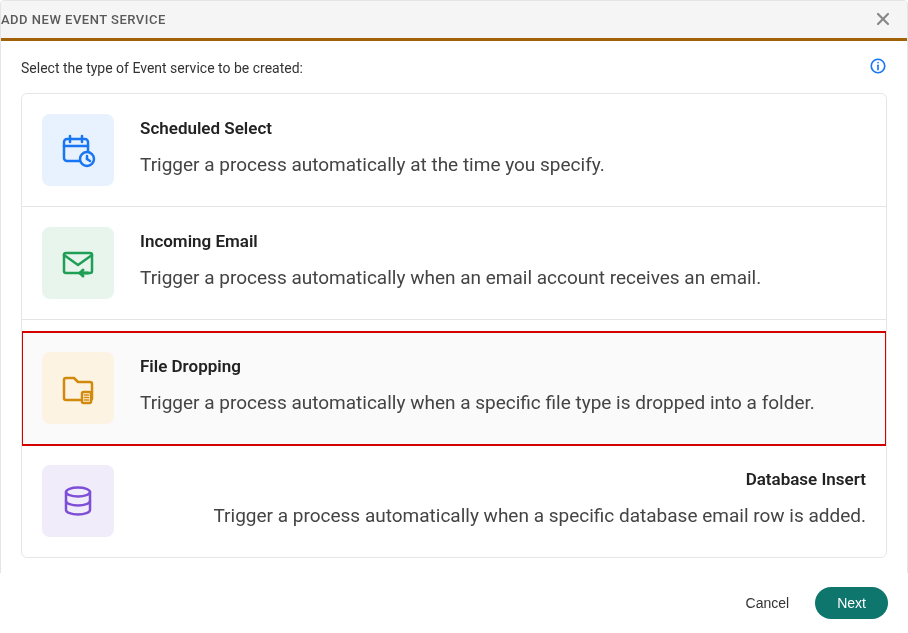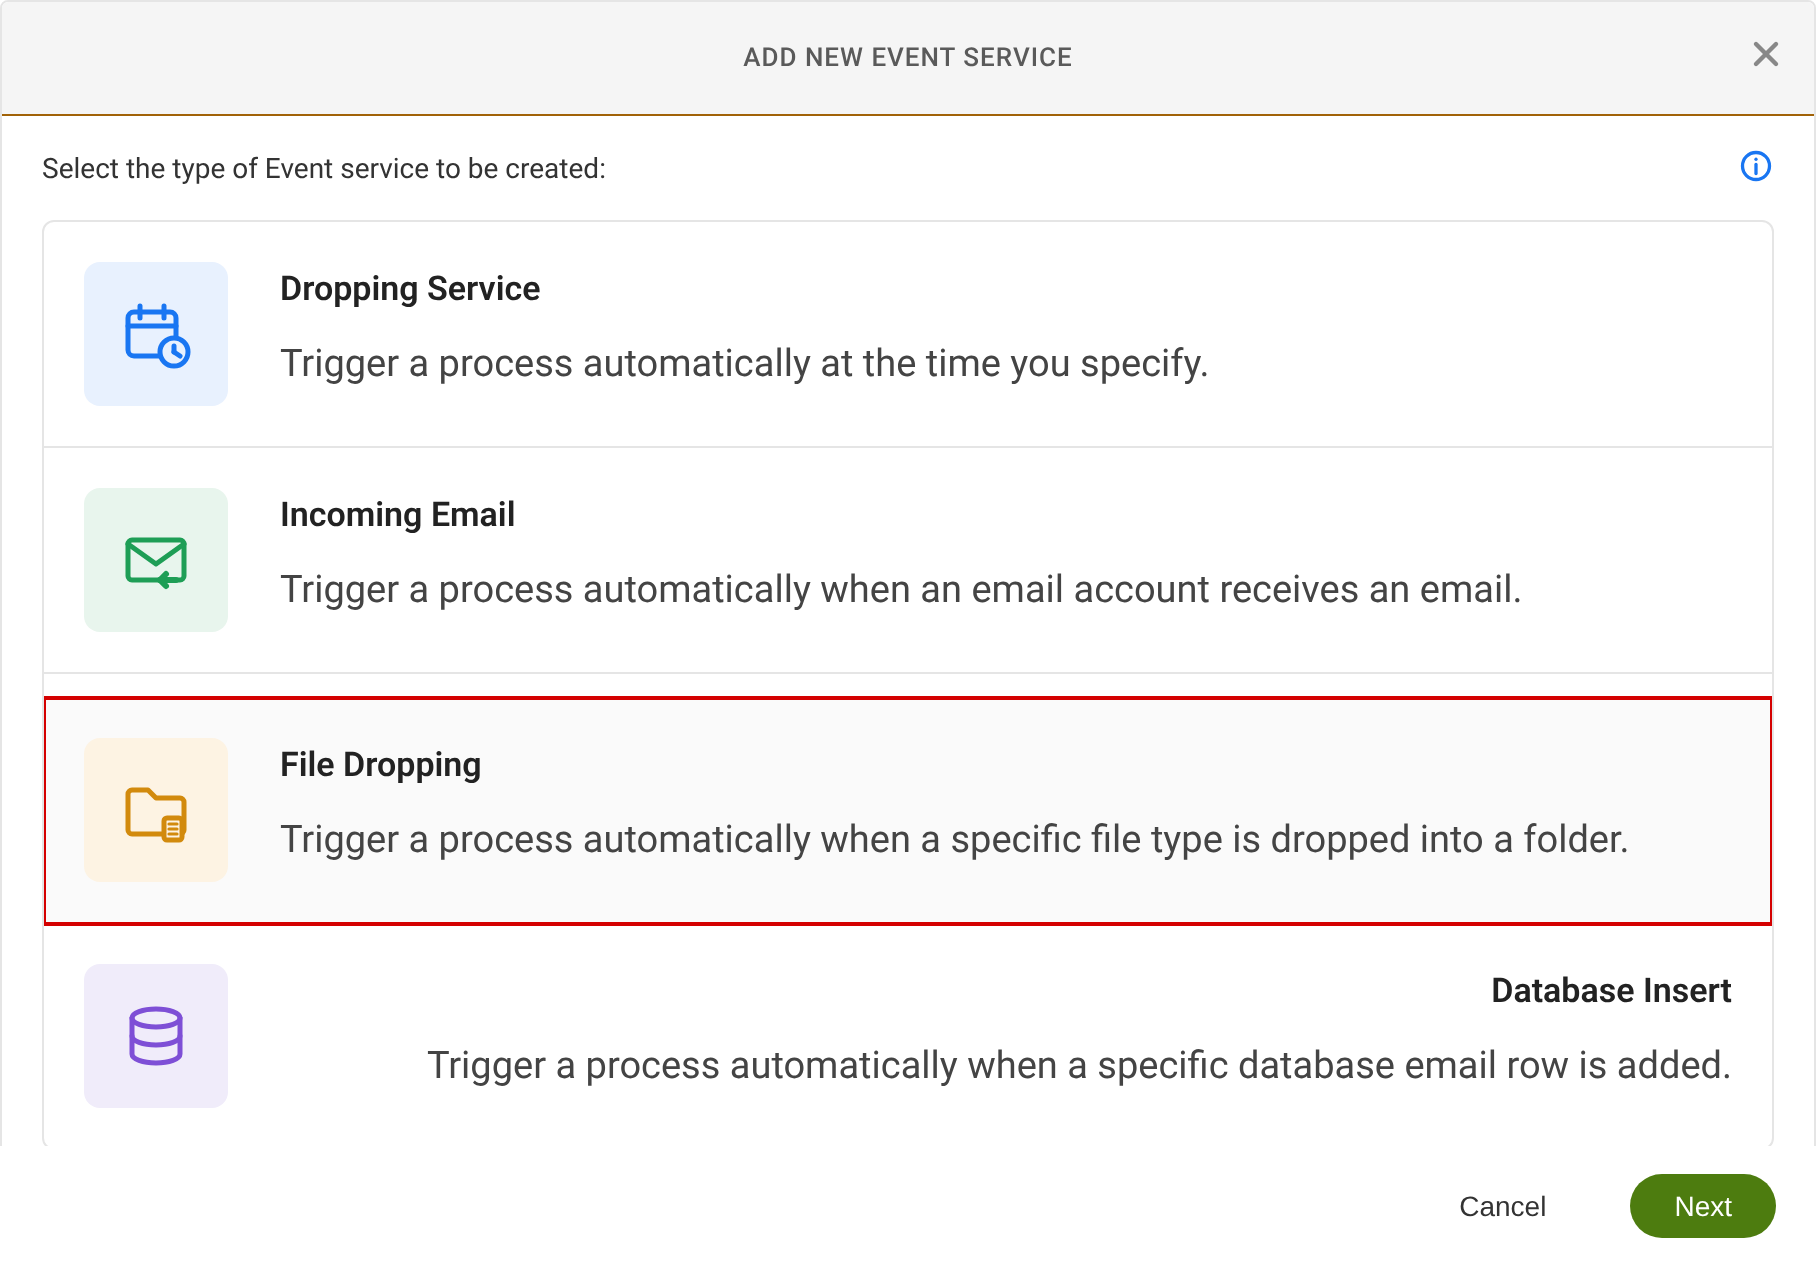--- a/index.html
+++ b/index.html
@@ -11,25 +11,25 @@
     font-family: -apple-system, BlinkMacSystemFont, "Segoe UI", Roboto, Arial, sans-serif;
     background: #fff;
     width: 908px;
     height: 633px;
     overflow: hidden;
     border: 1px solid #e5e5e5;
     border-radius: 4px;
   }
   .header {
     background: #f5f5f5;
-    border-bottom: 1px solid #a16207;
-    height: 57px;
+    border-bottom: 3px solid #a16207;
+    height: 40px;
     display: flex;
     align-items: center;
-    justify-content: center;
+    justify-content: flex-start;
     position: relative;
   }
   .header-title {
     font-size: 13px;
     letter-spacing: 0.5px;
     color: #5a5a5a;
     font-weight: 500;
   }
   .close-btn {
     position: absolute;
@@ -116,33 +116,33 @@
   }
   .footer {
     position: absolute;
     bottom: 0;
     left: 0;
     right: 0;
     padding: 14px 20px;
     display: flex;
     justify-content: flex-end;
     align-items: flex-end;
-    gap: 36px;
+    gap: 20px;
     background: #fff;
   }
   .cancel-btn {
     background: none;
     border: none;
     font-size: 14px;
     color: #333;
     cursor: pointer;
     padding: 8px 6px;
   }
   .next-btn {
-    background: #4d7c0f;
+    background: #0f766e;
     border: none;
     color: #fff;
     font-size: 14px;
     font-weight: 500;
     padding: 8px 22px;
     border-radius: 20px;
     cursor: pointer;
   }
 </style>
 </head>
@@ -178,21 +178,21 @@
           <rect x="6" y="9" width="24" height="22" rx="3"></rect>
           <line x1="6" y1="16" x2="30" y2="16"></line>
           <line x1="12" y1="6" x2="12" y2="12"></line>
           <line x1="24" y1="6" x2="24" y2="12"></line>
           <circle cx="29" cy="29" r="7" fill="#e8f1fe"></circle>
           <line x1="29" y1="26" x2="29" y2="29"></line>
           <line x1="29" y1="29" x2="32" y2="31"></line>
         </svg>
       </div>
       <div class="option-text">
-        <div class="option-title">Dropping Service</div>
+        <div class="option-title">Scheduled Select</div>
         <div class="option-desc">Trigger a process automatically at the time you specify.</div>
       </div>
     </div>
 
     <div class="option">
       <div class="icon-box green">
         <svg width="40" height="40" viewBox="0 0 40 40" fill="none" stroke="#1e9e56" stroke-width="2.5" stroke-linecap="round" stroke-linejoin="round">
           <rect x="6" y="10" width="28" height="20" rx="2"></rect>
           <polyline points="6,12 20,22 34,12"></polyline>
           <line x1="30" y1="30" x2="22" y2="30" stroke-width="3"></line>

